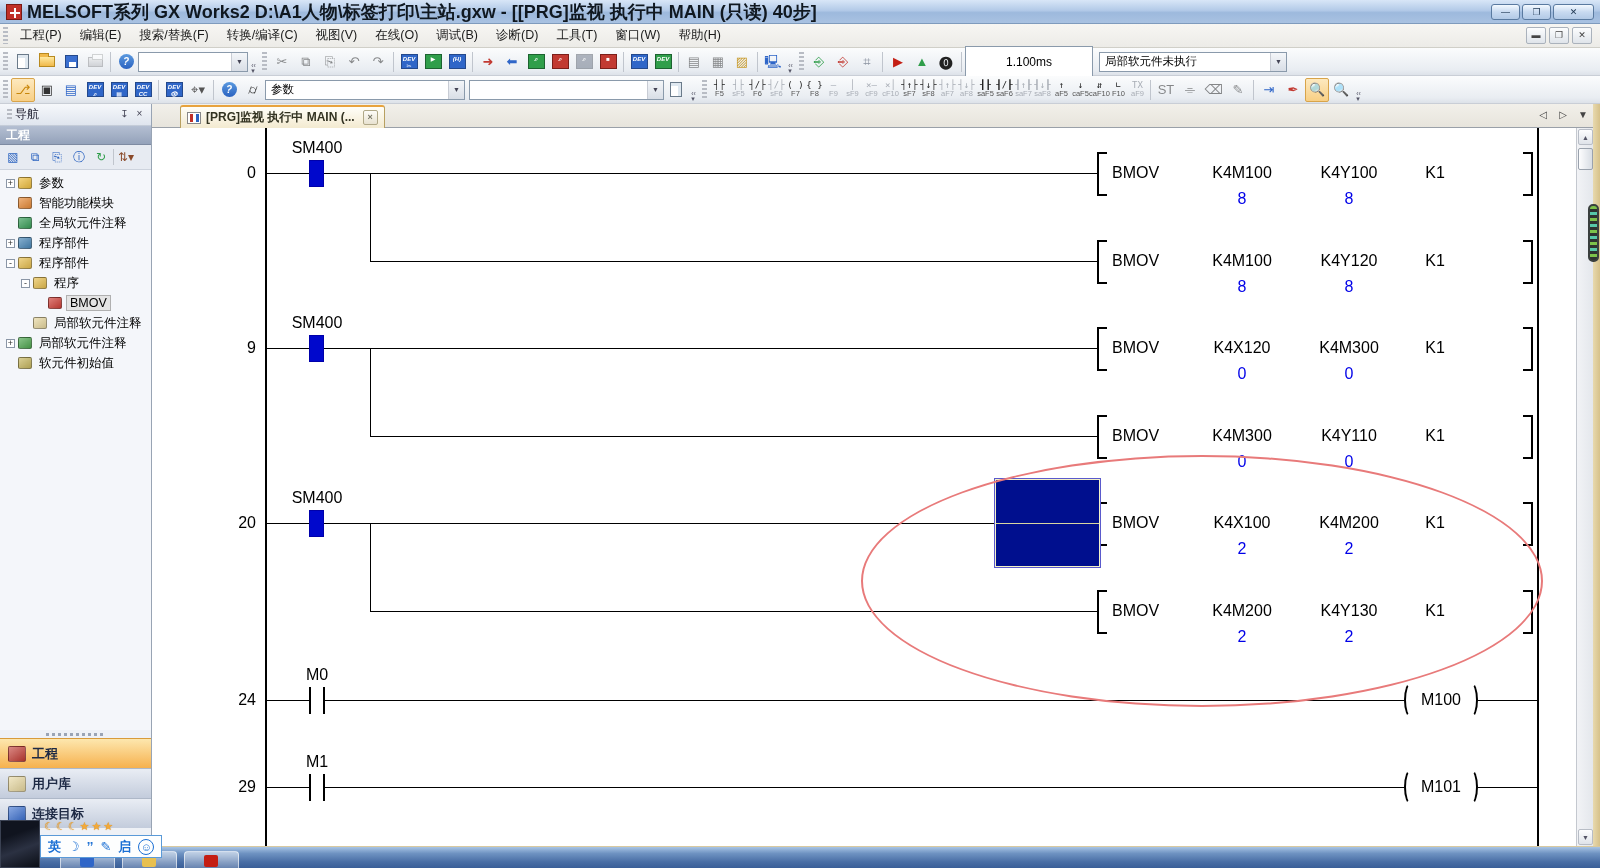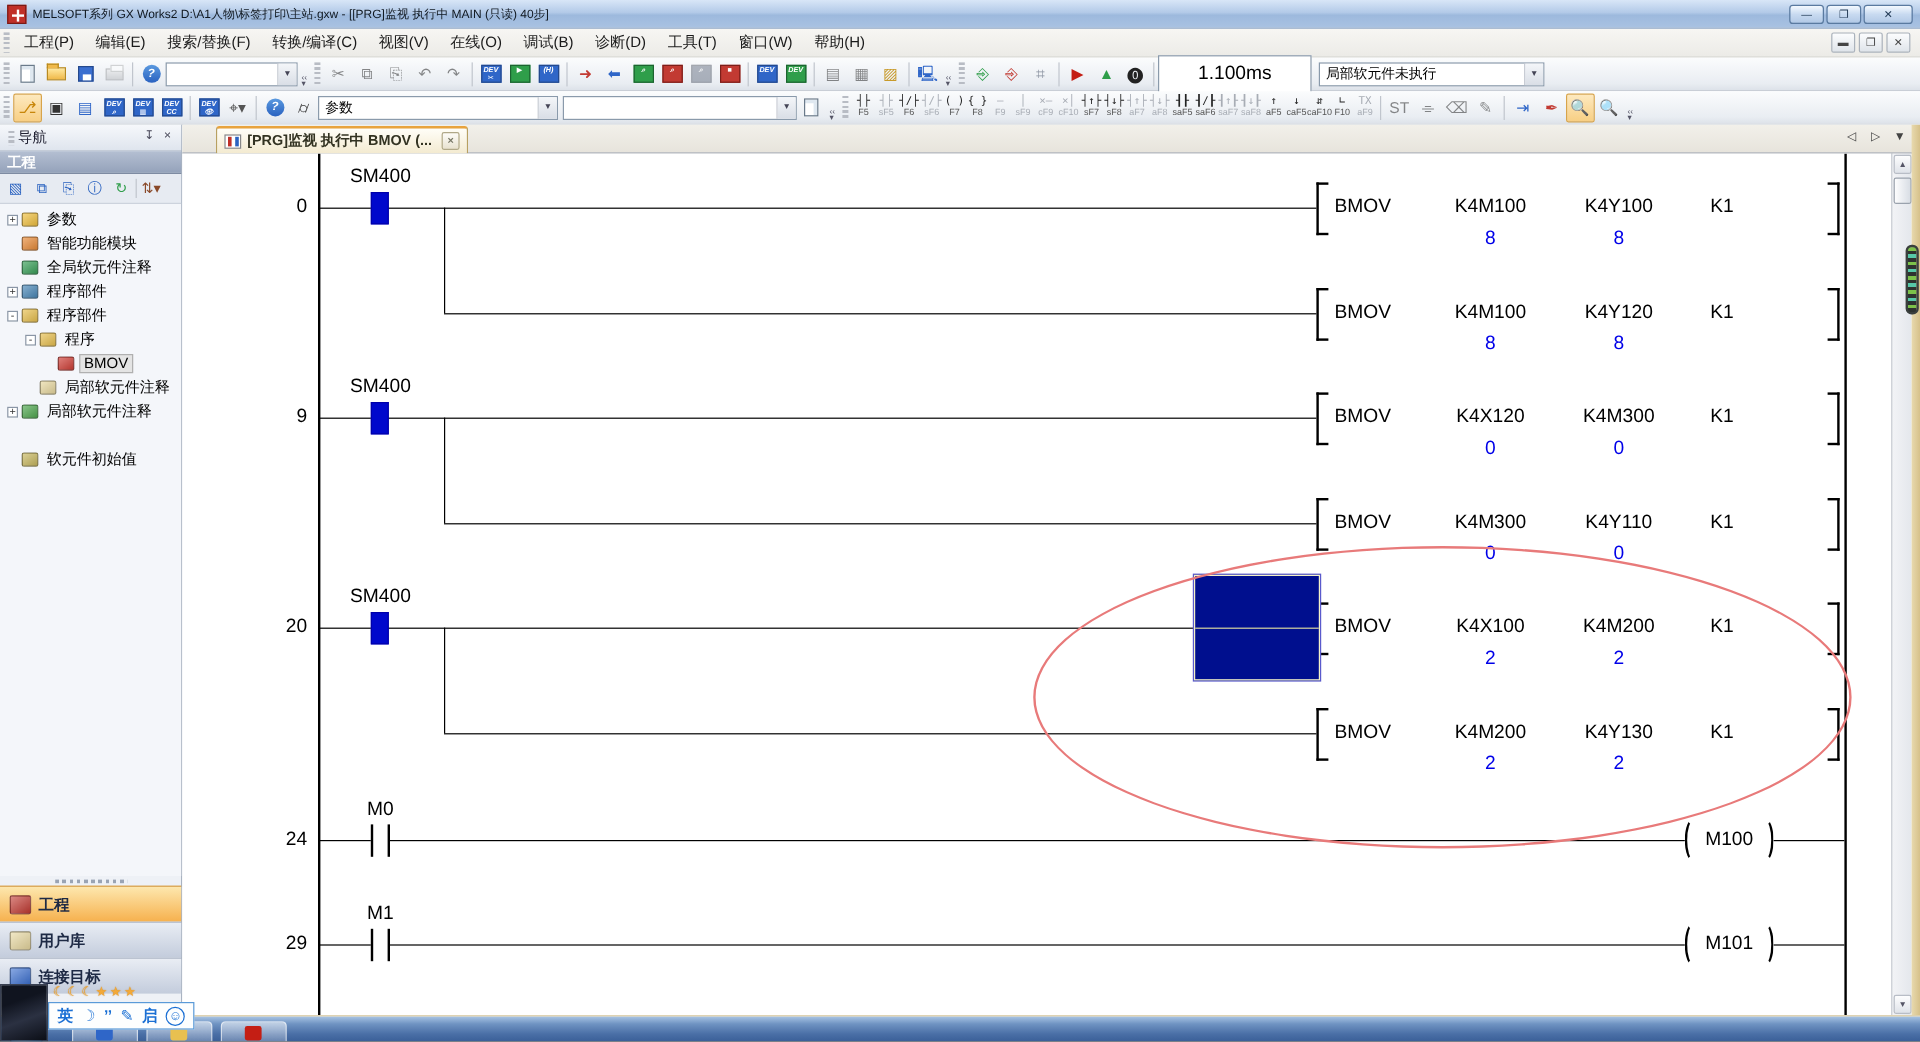--- a/index.html
+++ b/index.html
@@ -7,21 +7,21 @@
   .screen{ position:relative; width:1600px; height:868px; overflow:hidden;
     font-family:"Liberation Sans","DejaVu Sans",sans-serif; background:#fff; color:#000; }
 
   
   .titlebar{ position:absolute; left:0; top:0; width:1600px; height:24px;
     background:linear-gradient(180deg,#d8e6f7 0%,#b3cae8 45%,#9db9dd 55%,#a9c2e2 100%);
     border-bottom:1px solid #7f9bbd; display:flex; align-items:center; padding:0 6px; }
   .app-icon{ width:16px; height:16px; margin-right:5px; background:#c03028; border:1px solid #7a1a14;
     background-image:linear-gradient(#fff,#fff),linear-gradient(#fff,#fff);
     background-size:10px 2px,2px 10px; background-position:3px 7px,7px 3px; background-repeat:no-repeat; }
-  .title-text{ font-size:10px; color:#101820; white-space:nowrap; }
+  .title-text{ font-size:18px; color:#101820; white-space:nowrap;font-weight:bold; }
   .win-btns{ margin-left:auto; display:flex; gap:2px; }
   .win-btn{ width:29px; height:16px; border:1px solid #5a7aa0; border-radius:3px;
     background:linear-gradient(180deg,#f4f9ff,#c8daf0 50%,#b2c9e6);
     font-size:9px; line-height:14px; text-align:center; color:#223a55; }
   .win-btn.close{ width:41px; }
 
   
   .menubar{ position:absolute; left:0; top:24px; width:1600px; height:24px;
     background:linear-gradient(180deg,#f7f6f3,#ecebe7); border-bottom:1px solid #d0cfc8;
     display:flex; align-items:center; font-size:12.5px; }
@@ -60,21 +60,21 @@
   .chip{ min-width:17px;height:15px; border:1px solid #24498c; background:#2f66c8; color:#fff;
     font-size:6px; font-weight:bold; text-align:center; line-height:7px; padding-top:1px; }
   .chip.green{ background:#2f9e4a; border-color:#1c6330; }
   .chip.red{ background:#c23a32; border-color:#7c1f1a; }
   .combo{ height:20px; background:#fff; border:1px solid #8a9aab; display:flex; align-items:center;
     font-size:11.5px; padding-left:5px; position:relative; flex:none; }
   .combo .arrow{ margin-left:auto; width:16px; height:100%; border-left:1px solid #c8ccd4;
     background:linear-gradient(180deg,#f4f6f9,#d9dee6); display:flex; align-items:center; justify-content:center;
     font-size:7px; color:#445; }
   .scanbox{ height:32px; width:128px; background:#fff; border:1px solid #8a9aab;
-    font-size:16px; display:flex; align-items:center; justify-content:center; flex:none; }
+    font-size:12px; display:flex; align-items:center; justify-content:center; flex:none; }
   .ovf{ width:11px; height:22px; display:flex; flex-direction:column; align-items:center;
     justify-content:flex-end; font-size:7px; color:#556; line-height:5px; }
   
   .lbtn{ width:19px; height:25px; flex:none; display:flex; flex-direction:column; align-items:center;
     justify-content:center; border-radius:2px; }
   .lbtn .sym{ font-size:9px; line-height:9px; font-family:"DejaVu Sans Mono",monospace; color:#222; }
   .lbtn .lbl{ font-size:7.5px; line-height:8px; color:#555; }
   .lbtn.dim .sym,.lbtn.dim .lbl{ color:#a8adb5; }
 
   
@@ -566,21 +566,21 @@
           <div class="tree-row" style="padding-left: 21px;">
             <div class="noexp"></div>
             <div class="tico" style="background: linear-gradient(145deg, rgba(255, 255, 255, 0.333), rgba(0, 0, 0, 0.133)), rgb(232, 216, 160);"></div>
             <div class="lab">局部软元件注释</div>
           </div>
           <div class="tree-row" style="padding-left: 6px;">
             <div class="exp">+</div>
             <div class="tico" style="background: linear-gradient(145deg, rgba(255, 255, 255, 0.333), rgba(0, 0, 0, 0.133)), rgb(80, 168, 80);"></div>
             <div class="lab">局部软元件注释</div>
           </div>
-          <div class="tree-row" style="padding-left: 6px; margin-top: 20px;">
+          <div class="tree-row" style="padding-left: 6px;">
             <div class="noexp"></div>
             <div class="tico" style="background: linear-gradient(145deg, rgba(255, 255, 255, 0.333), rgba(0, 0, 0, 0.133)), rgb(200, 184, 96);"></div>
             <div class="lab">软元件初始值</div>
           </div>
         </div>
       <div class="nav-grip">
           <i></i>
         </div>
       <div id="nav-bigbtns">
           <div class="nav-bigbtn active">
@@ -596,21 +596,21 @@
             <div>连接目标</div>
           </div>
         </div>
       <div style="height:18px"></div>
     </div>
 
     <div class="editor">
       <div class="tabbar">
         <div class="tab">
           <i class="tico"></i>
-          <span>[PRG]监视 执行中 BMOV (...</span>
+          <span>[PRG]监视 执行中 MAIN (...</span>
           <span class="close">×</span>
         </div>
         <div class="tab-arrows">
           <span>◁</span>
           <span>▷</span>
           <span>▼</span>
         </div>
       </div>
       <div class="canvas" id="ladder-canvas">
           <div class="vline rail" style="left: 113px; top: 0px; height: 718px;"></div>

